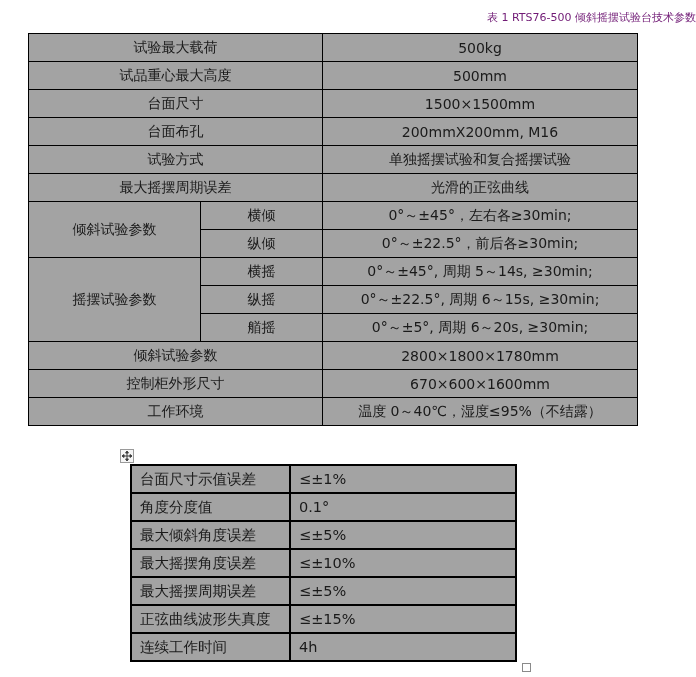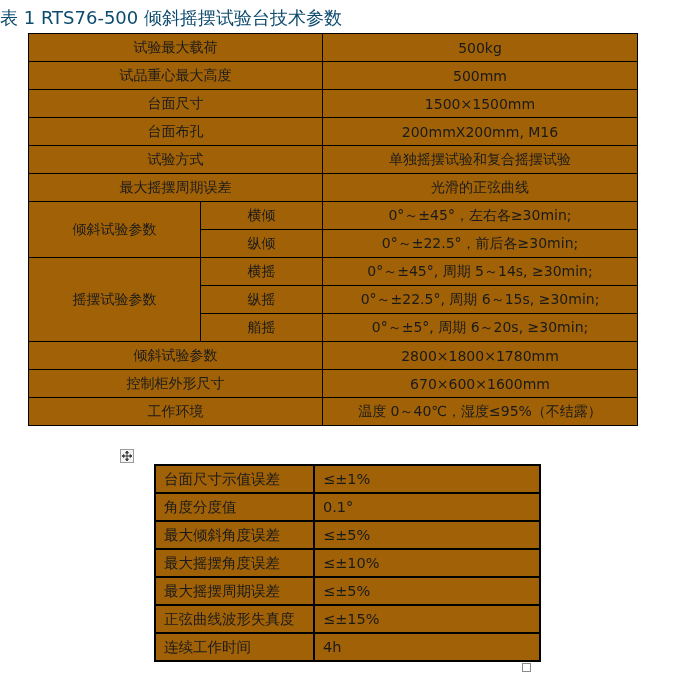--- a/index.html
+++ b/index.html
@@ -10,50 +10,50 @@
   #page {
     position: relative;
     width: 696px;
     height: 677px;
     background: #ffffff;
     color: #1a1a1a;
     overflow: hidden;
   }
   .doc-title {
     position: absolute;
-    font-size: 18px;
+    font-size: 11px;
     line-height: 18px;
-    text-align: left;
-    color: #0c4a6e;
+    text-align: right;
+    color: #701a75;
     white-space: nowrap;
   }
   #title1 { top: 9px; left: 0; width: 696px; }
   #title2 { top: 444px; left: 138px; width: 385px; }
 
   table {
     border-collapse: collapse;
     table-layout: fixed;
     position: absolute;
-    background: #a16207;
+    background: #a3a3a3;
   }
   #table1 {
     left: 28px; top: 33px; width: 609px;
   }
   #table1 td {
     border: 1px solid #000000;
     height: 27px;
     padding: 0 4px;
     font-size: 14px;
     text-align: center;
     vertical-align: middle;
     overflow: hidden;
     white-space: nowrap;
   }
   #table2 {
-    left: 154px; top: 464px; width: 385px;
+    left: 130px; top: 464px; width: 385px;
   }
   #table2 td {
     border: 2px solid #000000;
     height: 26px;
     padding: 0 8px;
     font-size: 14.5px;
     text-align: left;
     vertical-align: middle;
     overflow: hidden;
     white-space: nowrap;

